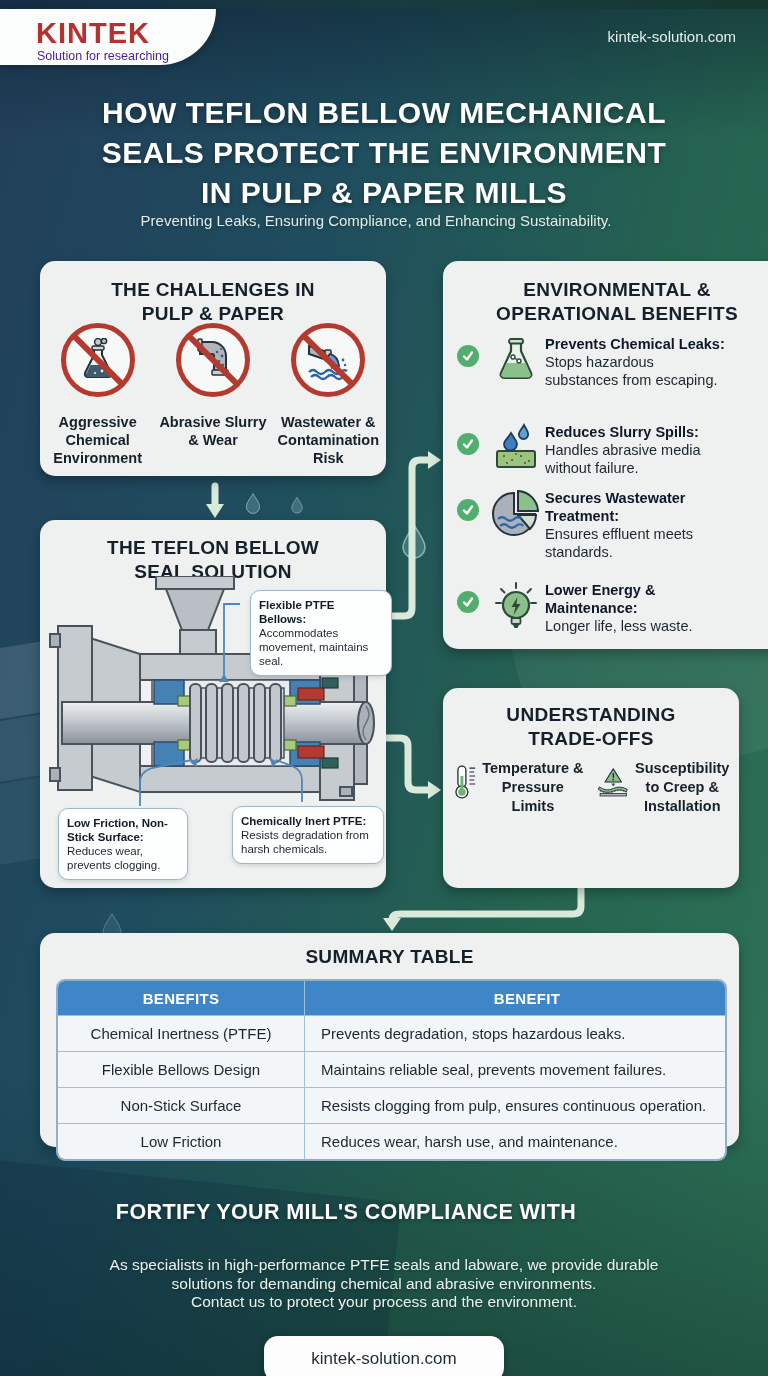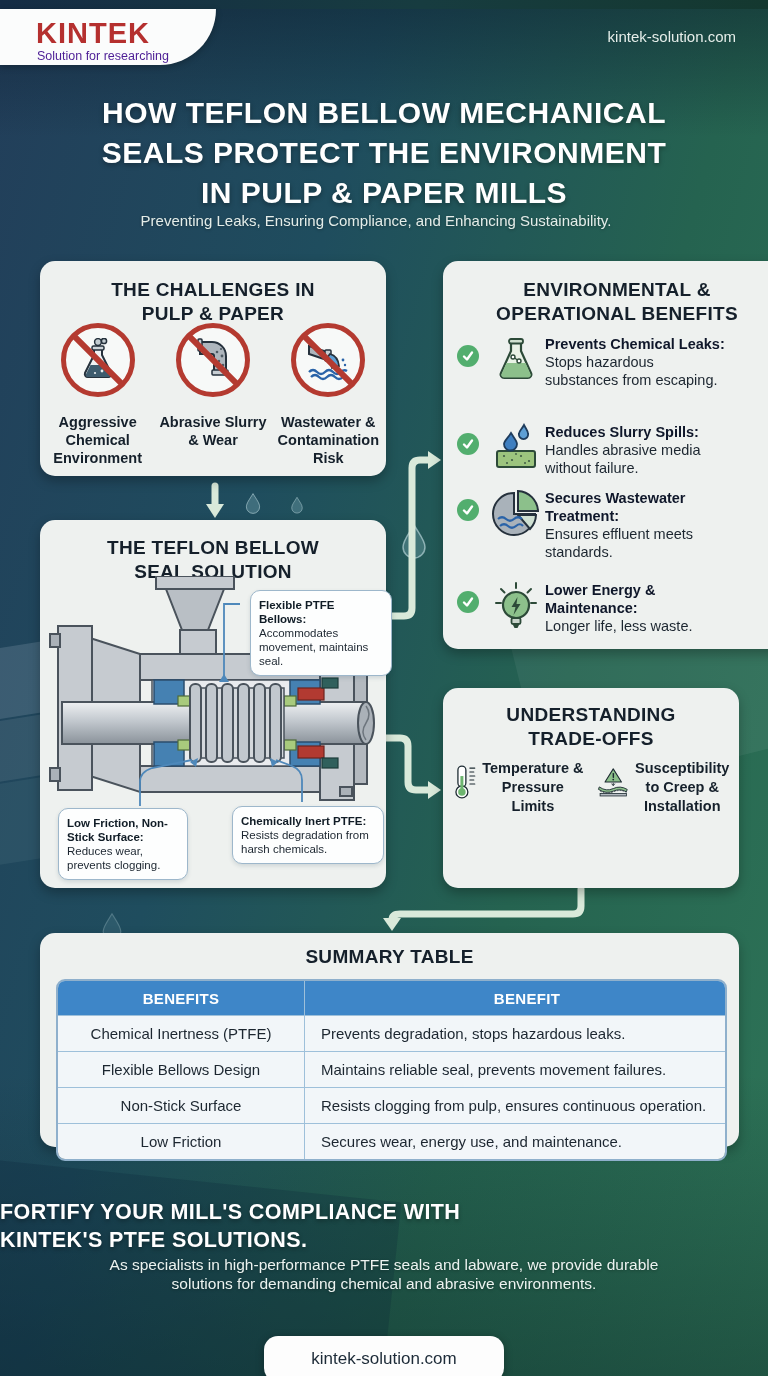--- a/index.html
+++ b/index.html
@@ -54,21 +54,21 @@
   .sum-table{position:absolute;left:16px;top:46px;width:667px;border-collapse:separate;border-spacing:0;
         font-size:15px;color:#1c2630;}
   .sum-table th{background:#3e86c8;color:#fff;font-weight:800;font-size:15px;height:34px;letter-spacing:.3px;}
   .sum-table td{background:#f2f6f9;height:35px;border-top:1.5px solid #9ec0da;}
   .sum-table th,.sum-table td{border-left:1.5px solid #9ec0da;padding:0 12px;}
   .sum-table th:first-child,.sum-table td:first-child{border-left:none;}
   .sum-table .col-feature{width:222px;text-align:center;}
   .sum-table .col-benefit{text-align:left;padding-left:16px;}
   .sum-wrap{position:absolute;left:16px;top:46px;width:667px;border:2px solid #8fb0cc;border-radius:9px;overflow:hidden;}
   .sum-wrap .sum-table{position:static;width:667px;}
-  .footer-head{position:absolute;left:0;top:1198px;width:692px;text-align:left;color:#fff;
+  .footer-head{position:absolute;left:0;top:1198px;width:692px;text-align:center;color:#fff;
         font-size:21.5px;line-height:28px;font-weight:800;letter-spacing:.4px;z-index:2;
         text-shadow:0 2px 4px rgba(0,0,0,.35);}
   .footer-body{position:absolute;left:0;top:1256px;width:768px;text-align:center;color:#ecf3f0;
         font-size:15.5px;line-height:18.5px;z-index:2;text-shadow:0 1px 3px rgba(0,0,0,.3);}
   .pill{position:absolute;left:264px;top:1336px;width:240px;height:46px;background:#fdfdfd;border-radius:14px;
         z-index:2;display:flex;align-items:center;justify-content:center;box-shadow:0 2px 8px rgba(0,0,0,.3);cursor:pointer;}
   .pill span{font-size:17px;color:#1d2b38;}
   .block{display:block;}
 </style>
 </head>
@@ -427,32 +427,32 @@
           <tr>
             <td class="col-feature">Flexible Bellows Design</td>
             <td class="col-benefit">Maintains reliable seal, prevents movement failures.</td>
           </tr>
           <tr>
             <td class="col-feature">Non-Stick Surface</td>
             <td class="col-benefit">Resists clogging from pulp, ensures continuous operation.</td>
           </tr>
           <tr>
             <td class="col-feature">Low Friction</td>
-            <td class="col-benefit">Secures wear, energy use, and maintenance.</td>
+            <td class="col-benefit">Reduces wear, harsh use, and maintenance.</td>
           </tr>
         </tbody>
       </table>
     </div>
   </section>
 
   <div class="footer-head">
     <span class="block">FORTIFY YOUR MILL'S COMPLIANCE WITH</span>
-    <span class="block">KINTEK'S PTFE SOLUTIONS.</span>
   </div>
   <div class="footer-body">
     <span class="block">As specialists in high-performance PTFE seals and labware, we provide durable</span>
     <span class="block">solutions for demanding chemical and abrasive environments.</span>
+    <span class="block">Contact us to protect your process and the environment.</span>
   </div>
   <div class="pill">
     <span>kintek-solution.com</span>
   </div>
 
 </div>
 
 </body></html>

